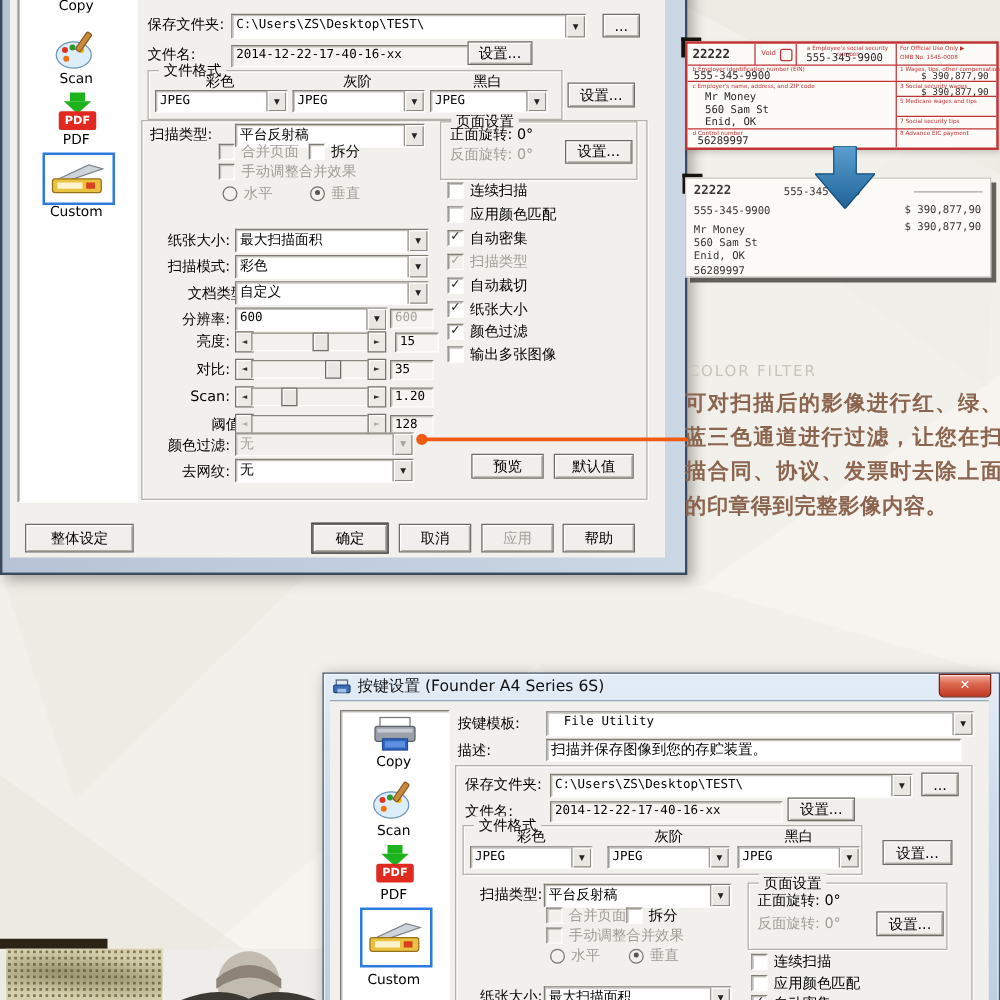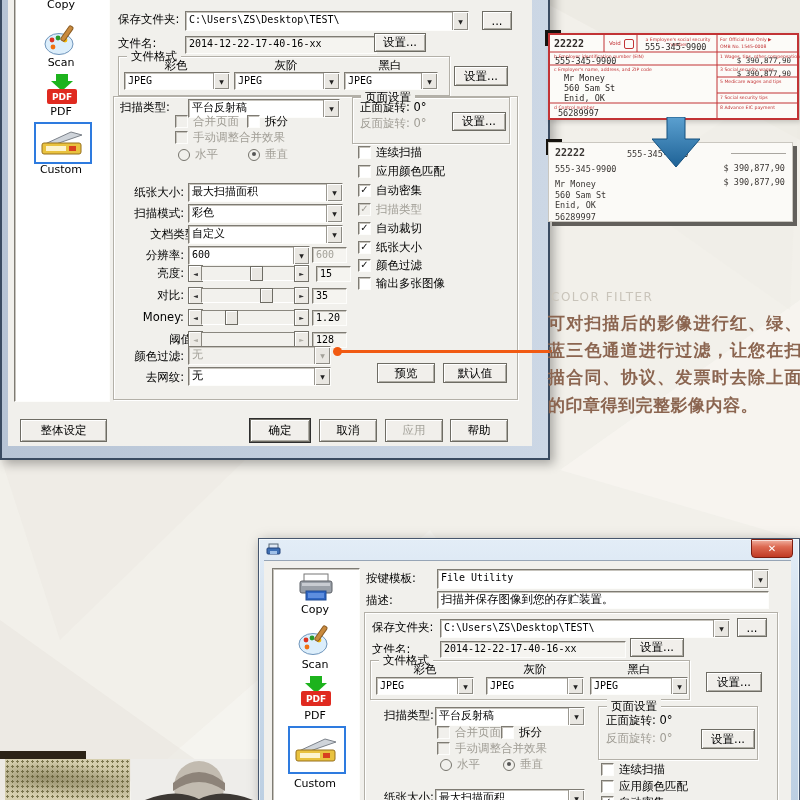--- a/index.html
+++ b/index.html
@@ -225,21 +225,21 @@
   <div class="sbtn" style="left:294px;top:265px;">►</div>
   <div class="tf" style="left:316px;top:266px;width:27px;height:12px;">15</div>
 
   <div class="lbl lblr" style="left:106px;top:289px;">对比:</div>
   <div class="sbtn" style="left:188px;top:287px;">◄</div>
   <div class="strack" style="left:201px;top:288px;width:93px;"></div>
   <div class="sthumb" style="left:260px;top:288px;"></div>
   <div class="sbtn" style="left:294px;top:287px;">►</div>
   <div class="tf" style="left:312px;top:288px;width:27px;height:12px;">35</div>
 
-  <div class="lbl lblr" style="left:106px;top:311px;">Money:</div>
+  <div class="lbl lblr" style="left:106px;top:311px;">Scan:</div>
   <div class="sbtn" style="left:188px;top:309px;">◄</div>
   <div class="strack" style="left:201px;top:310px;width:93px;"></div>
   <div class="sthumb" style="left:225px;top:310px;"></div>
   <div class="sbtn" style="left:294px;top:309px;">►</div>
   <div class="tf" style="left:312px;top:310px;width:27px;height:12px;">1.20</div>
 
   <div class="lbl lblr" style="left:118px;top:333px;">阈值:</div>
   <div class="sbtn dis" style="left:188px;top:331px;">◄</div>
   <div class="strack" style="left:201px;top:332px;width:93px;"></div>
   <div class="sbtn dis" style="left:294px;top:331px;">►</div>
@@ -346,20 +346,21 @@
   </svg>
 
   <div class="abs" style="left:258px;top:538px;width:540px;height:264px;z-index:5;
               background:linear-gradient(180deg,#e3edf7 0%,#cddcec 40%,#bccfe2 100%);
               border:1.5px solid #46566d;box-shadow:3px 3px 12px rgba(0,0,0,.35), inset 0 0 0 1px rgba(250,253,255,.75);"></div>
   <svg class="abs" style="left:266px;top:542px;z-index:6" width="15" height="14" viewBox="0 0 15 14">
     <rect x="3" y="2" width="9" height="5" fill="#dfe8f4" stroke="#556677"></rect>
     <rect x="1" y="6" width="13" height="6" rx="1" fill="#3d6fb4" stroke="#24457c"></rect>
     <rect x="4" y="9" width="7" height="3" fill="#9fc0e8"></rect>
   </svg>
+  <div class="abs" style="left:286px;top:541px;z-index:6;font-size:12.5px;color:#111;white-space:nowrap;">按键设置 (Founder A4 Series 6S)</div>
   <div class="abs" style="left:751px;top:539px;width:40px;height:17px;z-index:6;
               background:linear-gradient(180deg,#f0b0a0,#dd6a52 40%,#c03a24);border:1px solid #7c1d10;border-radius:0 0 4px 4px;
               color:#fff;font-weight:bold;font-size:10px;display:flex;align-items:center;justify-content:center;
               box-shadow:inset 0 1px 0 rgba(255,255,255,.6);">✕</div>
   <div class="abs" style="left:264px;top:560px;width:527px;height:242px;background:#f1f0ec;border-top:1px solid #97a5b6;z-index:5;"></div>
 
   <div class="lbox" style="left:272px;top:568px;width:86px;height:234px;z-index:6;"></div>
   <svg class="abs" style="left:296px;top:572px;z-index:7" width="40" height="30" viewBox="0 0 40 30">
     <rect x="8" y="2" width="24" height="8" fill="#fff" stroke="#777"></rect>
     <rect x="4" y="9" width="32" height="12" rx="2" fill="#9aa0a8" stroke="#5c6066"></rect>
@@ -384,21 +385,21 @@
   <div class="abs" style="left:288px;top:726px;width:54px;height:44px;background:#fff;border:2px solid #2e7bdf;z-index:7;"></div>
   <svg class="abs" style="left:293px;top:734px;z-index:8" width="46" height="30" viewBox="0 0 46 30">
     <path d="M6 17 L32 5 L43 8 L17 17 Z" fill="#cfd4da" stroke="#7c828a"></path>
     <rect x="3" y="16" width="39" height="11" rx="2" fill="#e9c23f" stroke="#97711d"></rect>
     <rect x="7" y="19" width="20" height="5" fill="#fdf4cf"></rect>
     <rect x="30" y="19" width="7" height="5" fill="#d8401f"></rect>
   </svg>
   <div class="sideicon-label" style="left:268px;top:777px;z-index:8;">Custom</div>
 
   <div class="lbl" style="left:366px;top:572px;z-index:6;">按键模板:</div>
-  <div class="combo" style="left:437px;top:569px;width:330px;height:18px;z-index:6;">
+  <div class="combo" style="left:437px;top:569px;width:330px;height:18px;z-index:6;padding-left:10px;">
     <span class="cv mono">File Utility</span>
     <span class="ca">▼</span>
   </div>
   <div class="lbl" style="left:366px;top:594px;z-index:6;">描述:</div>
   <div class="tf white" style="left:437px;top:591px;width:324px;height:14px;z-index:6;">扫描并保存图像到您的存贮装置。</div>
 
   <div class="gb" style="left:364px;top:612px;width:412px;height:196px;z-index:6;"></div>
   <div class="lbl" style="left:372px;top:621px;z-index:7;">保存文件夹:</div>
   <div class="combo" style="left:440px;top:619px;width:288px;height:17px;z-index:7;">
     <span class="cv mono">C:\Users\ZS\Desktop\TEST\</span>

